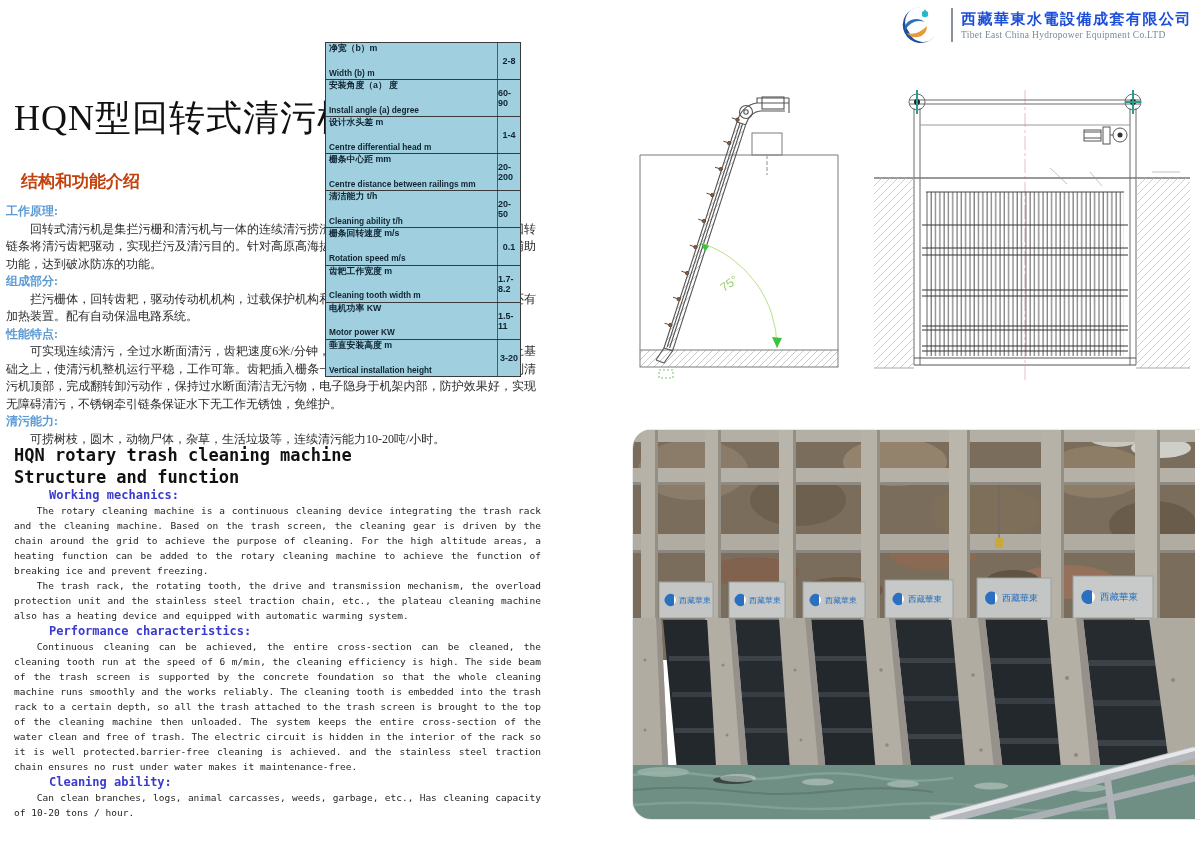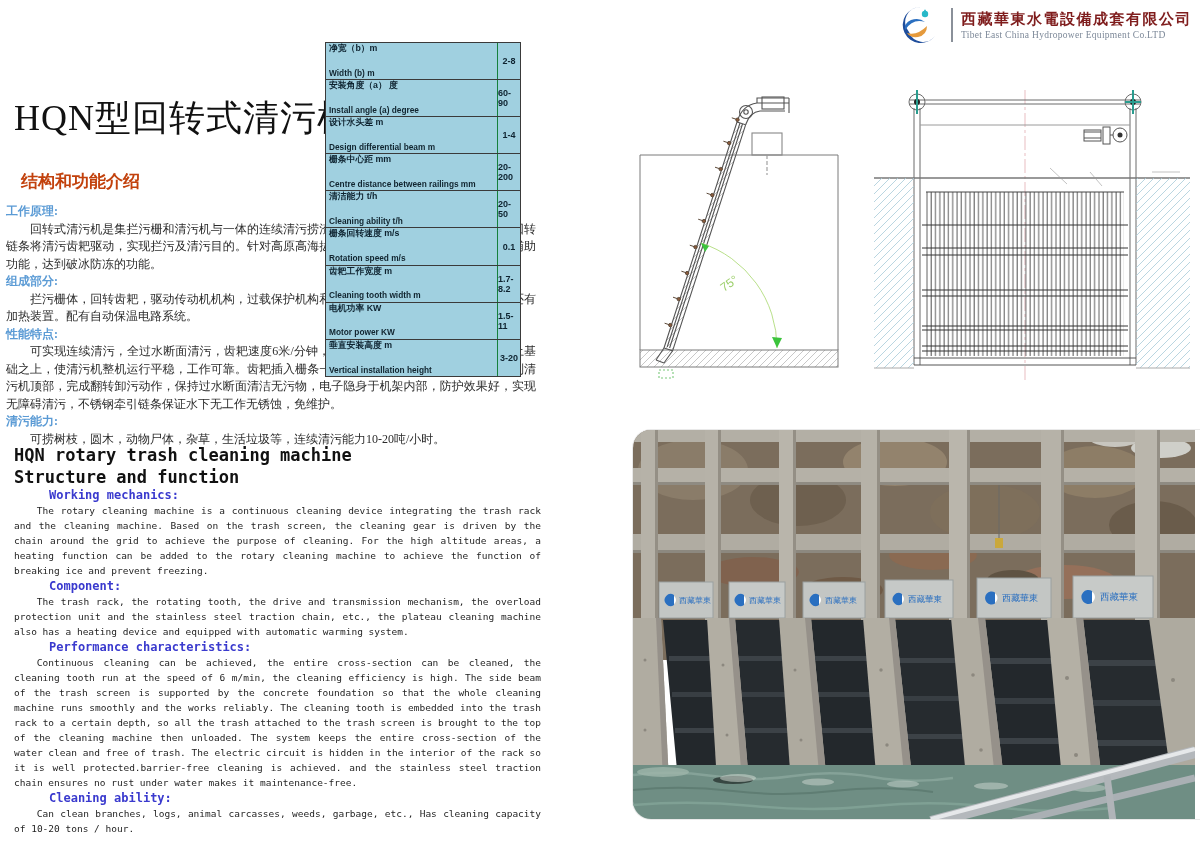--- a/index.html
+++ b/index.html
@@ -6,21 +6,21 @@
   html,body { width:1200px; height:843px; background:#ffffff; overflow:hidden;
     font-family:"DejaVu Sans", sans-serif; }
   .page { position:relative; width:1200px; height:843px; background:#fff; }
 
   
   .brand { position:absolute; top:4px; right:8px; display:flex; align-items:center; gap:8px; }
   .brand .mark { width:52px; height:42px; }
   .brand .divider { width:2px; height:34px; background:#8a9099; }
   .brand .names { display:flex; flex-direction:column; justify-content:center; }
   .brand .cn { font-family:"Liberation Serif","DejaVu Serif",serif; font-weight:bold;
-    font-size:15px; letter-spacing:1.5px; color:#7f1d1d; white-space:nowrap;text-align:right; }
+    font-size:15px; letter-spacing:1.5px; color:#1d4ed8; white-space:nowrap;text-align:right; }
   .brand .en { font-family:"Liberation Serif","DejaVu Serif",serif; font-size:9.5px;
     color:#7c8898; letter-spacing:0.3px; white-space:nowrap; margin-top:1px; }
 
   
   .title-cn { position:absolute; left:14px; top:94px;
     font-family:"Liberation Serif","DejaVu Serif",serif; font-size:36px; color:#111;
     letter-spacing:1px; }
   .intro-cn { position:absolute; left:14px; top:170px;
     font-family:"Liberation Serif","DejaVu Serif",serif; font-size:17px; font-weight:bold; color:#c2410c;margin-left:7px; }
 
@@ -86,21 +86,20 @@
     <p>可实现连续清污，全过水断面清污，齿耙速度6米/分钟，清污效率高。栅体边梁支撑于混凝土基础之上，使清污机整机运行平稳，工作可靠。齿耙插入栅条一定深度，把附着在栅条上的污物带到清污机顶部，完成翻转卸污动作，保持过水断面清洁无污物，电子隐身于机架内部，防护效果好，实现无障碍清污，不锈钢牵引链条保证水下无工作无锈蚀，免维护。</p>
     <h3>清污能力:</h3>
     <p>可捞树枝，圆木，动物尸体，杂草，生活垃圾等，连续清污能力10-20吨/小时。</p>
   </div>
 
   <div class="en-flow">
     <div class="en-title">HQN rotary trash cleaning machine</div>
     <div class="en-subtitle">Structure and function</div>
     <h4>Working mechanics:</h4>
     <p>The rotary cleaning machine is a continuous cleaning device integrating the trash rack and the cleaning machine. Based on the trash screen, the cleaning gear is driven by the chain around the grid to achieve the purpose of cleaning. For the high altitude areas, a heating function can be added to the rotary cleaning machine to achieve the function of breaking ice and prevent freezing.</p>
-    <h4>Component:</h4>
     <p>The trash rack, the rotating tooth, the drive and transmission mechanism, the overload protection unit and the stainless steel traction chain, etc., the plateau cleaning machine also has a heating device and equipped with automatic warming system.</p>
     <h4>Performance characteristics:</h4>
     <p>Continuous cleaning can be achieved, the entire cross-section can be cleaned, the cleaning tooth run at the speed of 6 m/min, the cleaning efficiency is high. The side beam of the trash screen is supported by the concrete foundation so that the whole cleaning machine runs smoothly and the works reliably. The cleaning tooth is embedded into the trash rack to a certain depth, so all the trash attached to the trash screen is brought to the top of the cleaning machine then unloaded. The system keeps the entire cross-section of the water clean and free of trash. The electric circuit is hidden in the interior of the rack so it is well protected.barrier-free cleaning is achieved. and the stainless steel traction chain ensures no rust under water makes it maintenance-free.</p>
     <h4>Cleaning ability:</h4>
     <p>Can clean branches, logs, animal carcasses, weeds, garbage, etc., Has cleaning capacity of 10-20 tons / hour.</p>
   </div>
 
   <div class="spec-table">
     <div class="trow">
       <div class="tlabel">
@@ -112,21 +111,21 @@
     <div class="trow">
       <div class="tlabel">
           <div class="lcn">安装角度（a） 度</div>
           <div class="len">Install angle (a) degree</div>
         </div>
       <div class="tval">60-90</div>
     </div>
     <div class="trow">
       <div class="tlabel">
           <div class="lcn">设计水头差 m</div>
-          <div class="len">Design differential beam m</div>
+          <div class="len">Centre differential head m</div>
         </div>
       <div class="tval">1-4</div>
     </div>
     <div class="trow">
       <div class="tlabel">
           <div class="lcn">栅条中心距 mm</div>
           <div class="len">Centre distance between railings mm</div>
         </div>
       <div class="tval">20-200</div>
     </div>

